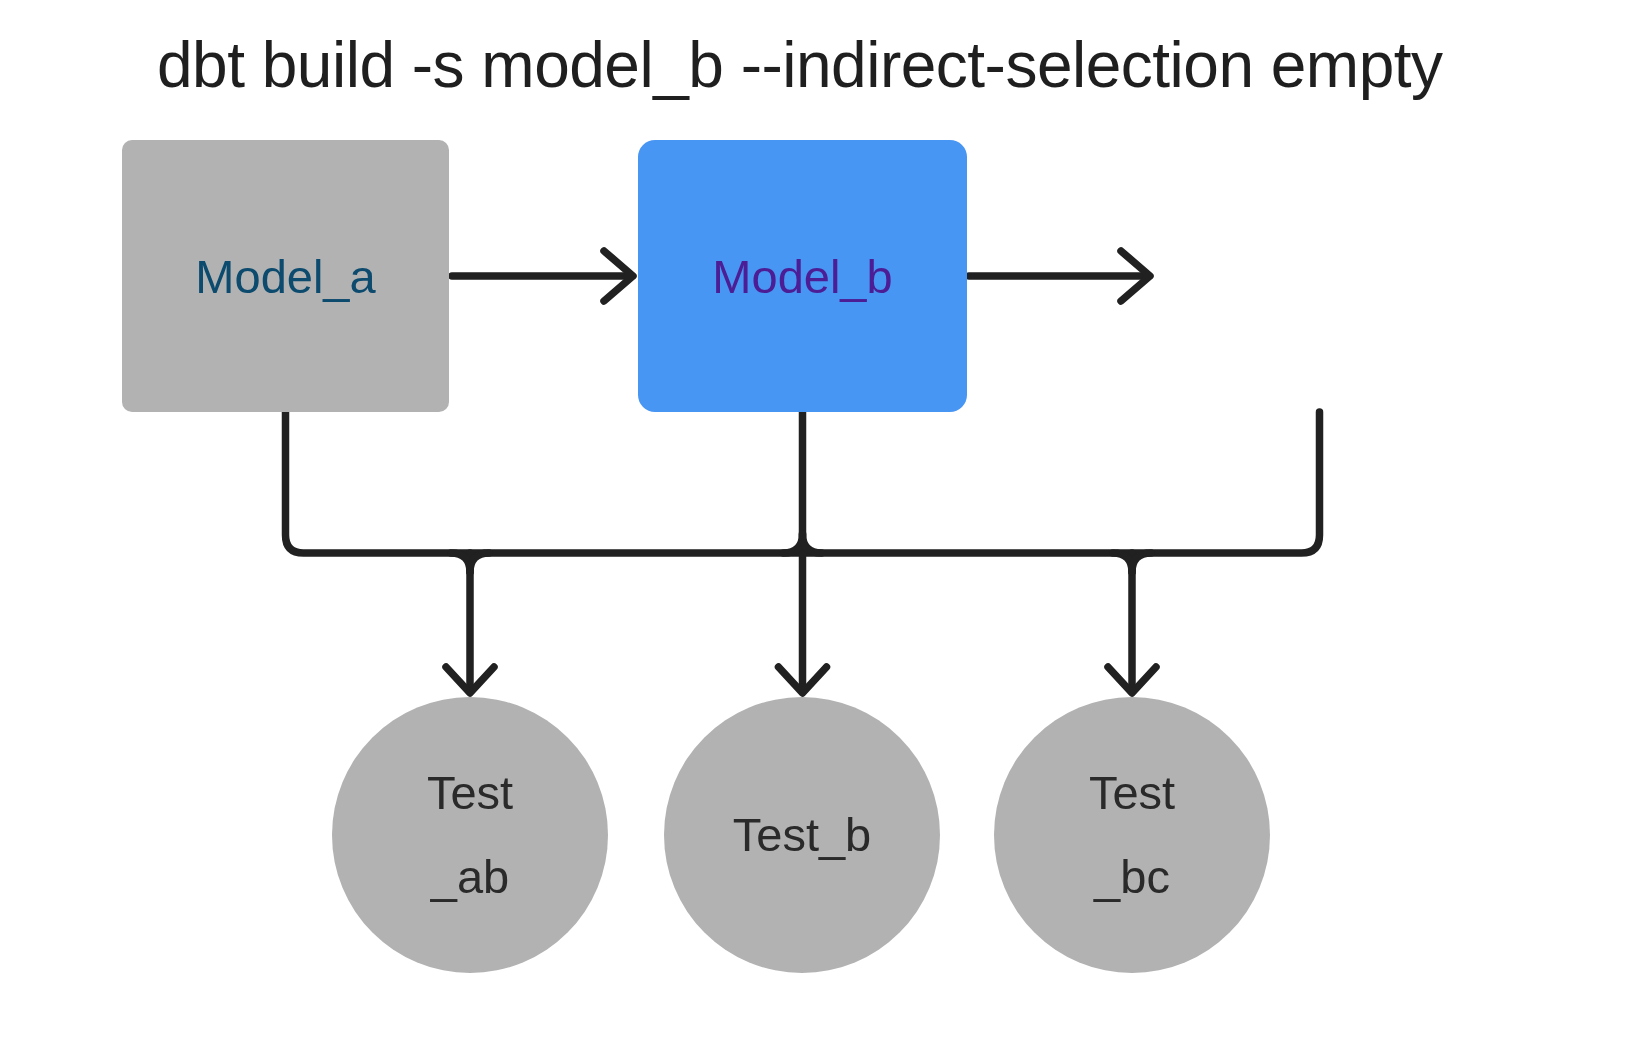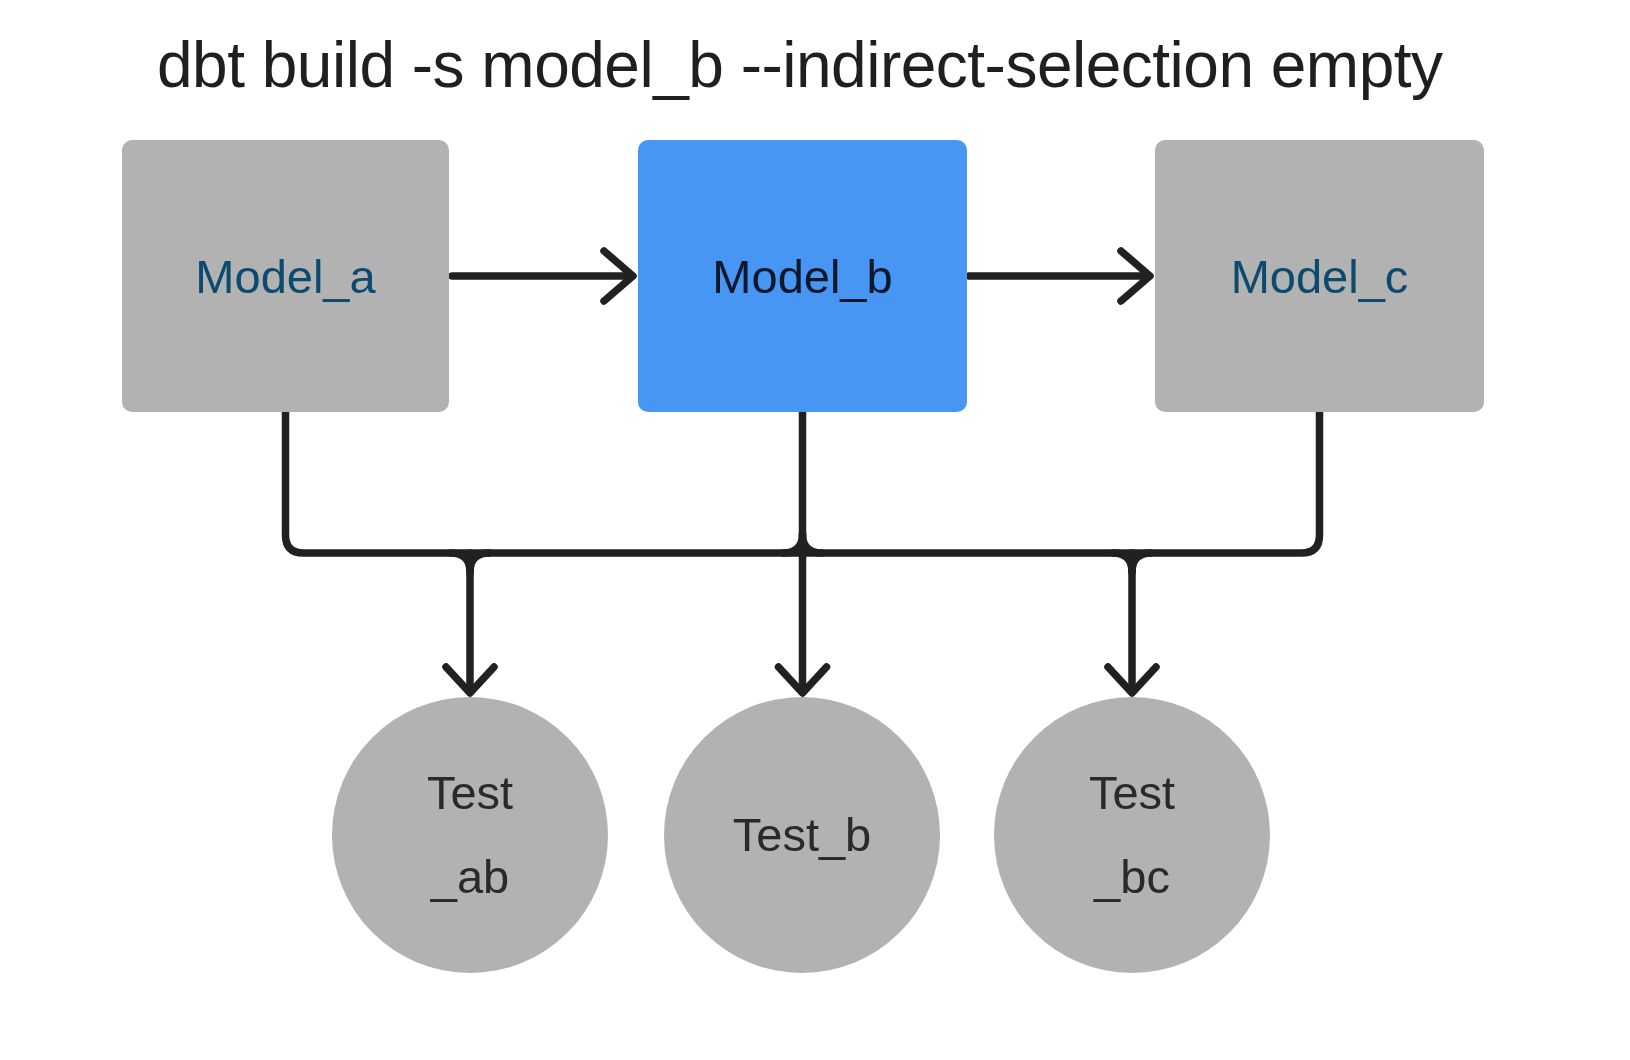--- a/index.html
+++ b/index.html
@@ -45,21 +45,22 @@
   .model {
     top: 140px;
     height: 272px;
     background: #b2b2b2;
     border-radius: 10px;
     color: #0c4a6e;
     font-size: 47px;
   }
   .model.selected {
     background: #4896f3;
-    color: #0f172a;
+    color: #4c1d95;
+    border-radius: 17px;
   }
   .test {
     top: 697px;
     width: 276px;
     height: 276px;
     border-radius: 50%;
     background: #b2b2b2;
     color: #2a2a2a;
     font-size: 47px;
   }
@@ -109,23 +110,20 @@
   </svg>
 
   <div class="node model" style="left:122px; width:327px;">
     <span>Model_a</span>
   </div>
 
   <div class="node model selected" style="left:638px; width:329px;">
     <span>Model_b</span>
   </div>
 
-  <div class="node model" style="left:1155px; width:329px;">
-    <span>Model_c</span>
-  </div>
 
   <div class="node test" style="left:332px;">
     <span>Test</span>
     <span>_ab</span>
   </div>
 
   <div class="node test" style="left:664px;">
     <span>Test_b</span>
   </div>
 

